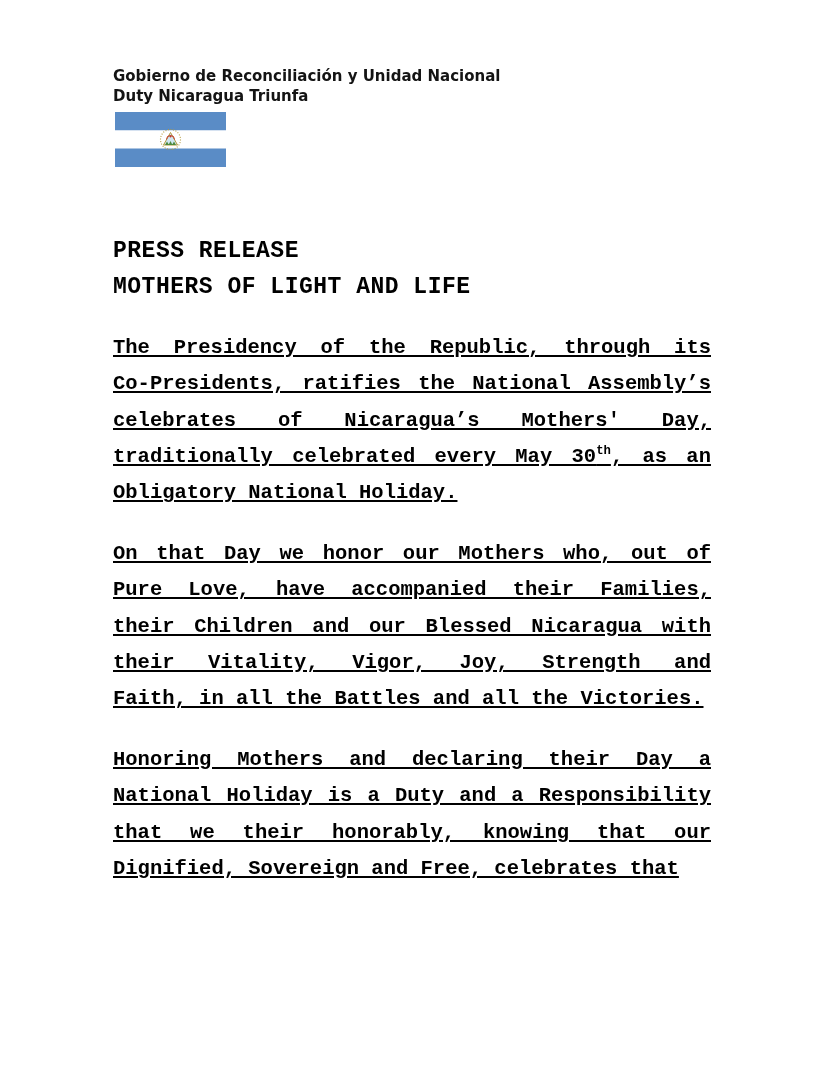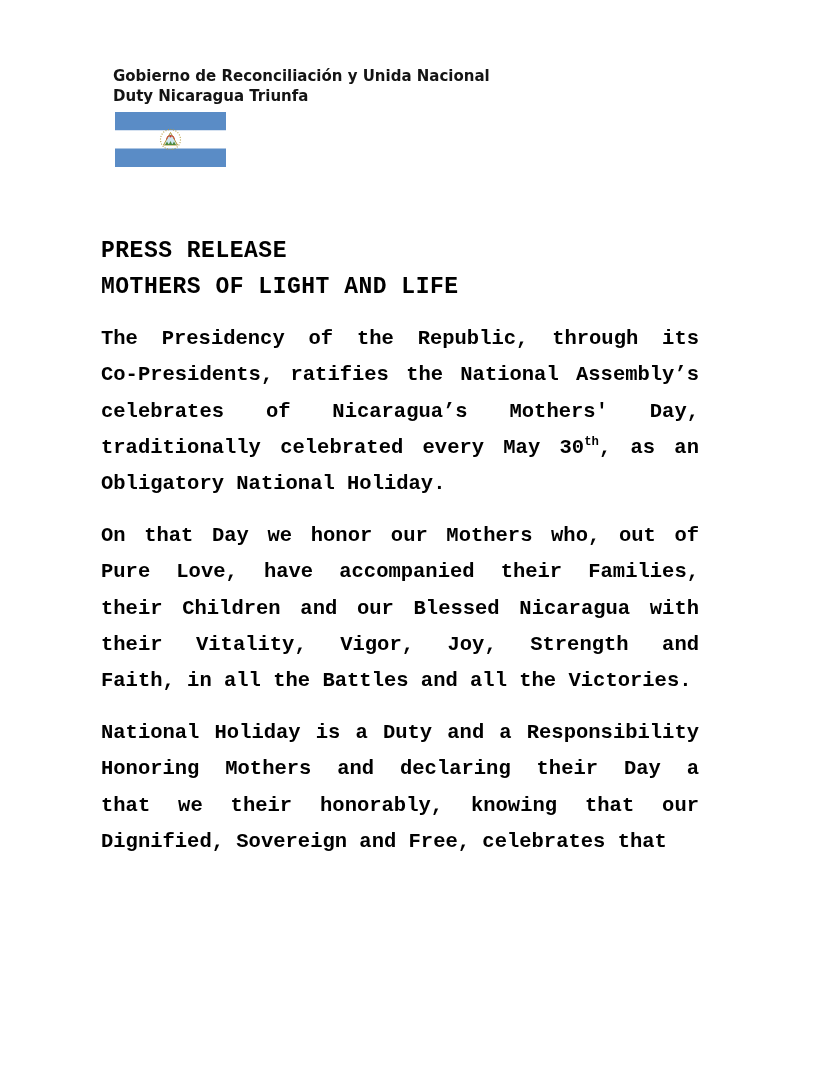--- a/index.html
+++ b/index.html
@@ -34,36 +34,36 @@
     left: 115px;
     top: 112px;
     width: 111px;
     height: 55px;
     display: block;
   }
 
   
   .content {
     position: absolute;
-    left: 101px;
+    left: 113px;
     top: 233px;
     width: 598px;
     font-weight: bold;
     line-height: 36.4px;
   }
 
   .doc-title {
     font-size: 23px;
     letter-spacing: 0.5px;
   }
   .doc-title .title-line { white-space: nowrap; }
 
   .paragraphs { font-size: 20.5px; }
 
-  .paragraph { margin-top: 15px; }
+  .paragraph { margin-top: 24px; text-decoration: underline; }
 
   .paragraph .line {
     text-align: justify;
     text-align-last: justify;
   }
   .paragraph .line.last {
     text-align-last: left;
   }
 
   .paragraph .line sup {
@@ -71,21 +71,21 @@
     line-height: 0;
     vertical-align: super;
   }
 </style>
 </head>
 <body>
 
 <div class="page">
 
   <div class="letterhead">
-    <div>Gobierno de Reconciliación y Unida Nacional</div>
+    <div>Gobierno de Reconciliación y Unidad Nacional</div>
     <div>Duty Nicaragua Triunfa</div>
   </div>
 
   <svg class="flag" viewBox="0 0 111 55" xmlns="http://www.w3.org/2000/svg">
     <rect x="0" y="0" width="111" height="18.5" fill="#5a8cc6"></rect>
     <rect x="0" y="18.5" width="111" height="18" fill="#ffffff"></rect>
     <rect x="0" y="36.5" width="111" height="18.5" fill="#5a8cc6"></rect>
     <g>
       <circle cx="55.5" cy="27.5" r="10" fill="none" stroke-width="1.1" stroke-dasharray="1 1.6" stroke="#b49a3e"></circle>
       <polygon points="55.5,20.5 62.5,33 48.5,33" stroke-width="1" fill="#cfe6f2" stroke="#b49a3e"></polygon>
@@ -109,21 +109,21 @@
           <div class="line last"><span>Obligatory National Holiday.</span></div>
         </div>
         <div class="paragraph">
           <div class="line"><span>On that Day we honor our Mothers who, out of</span></div>
           <div class="line"><span>Pure Love, have accompanied their Families,</span></div>
           <div class="line"><span>their Children and our Blessed Nicaragua with</span></div>
           <div class="line"><span>their Vitality, Vigor, Joy, Strength and</span></div>
           <div class="line last"><span>Faith, in all the Battles and all the Victories.</span></div>
         </div>
         <div class="paragraph">
+          <div class="line"><span>Honoring Mothers and declaring their Day a</span></div>
           <div class="line"><span>National Holiday is a Duty and a Responsibility</span></div>
-          <div class="line"><span>Honoring Mothers and declaring their Day a</span></div>
           <div class="line"><span>that we their honorably, knowing that our</span></div>
           <div class="line last"><span>Dignified, Sovereign and Free, celebrates that</span></div>
         </div>
       </div>
   </div>
 
 </div>
 
 </body></html>

